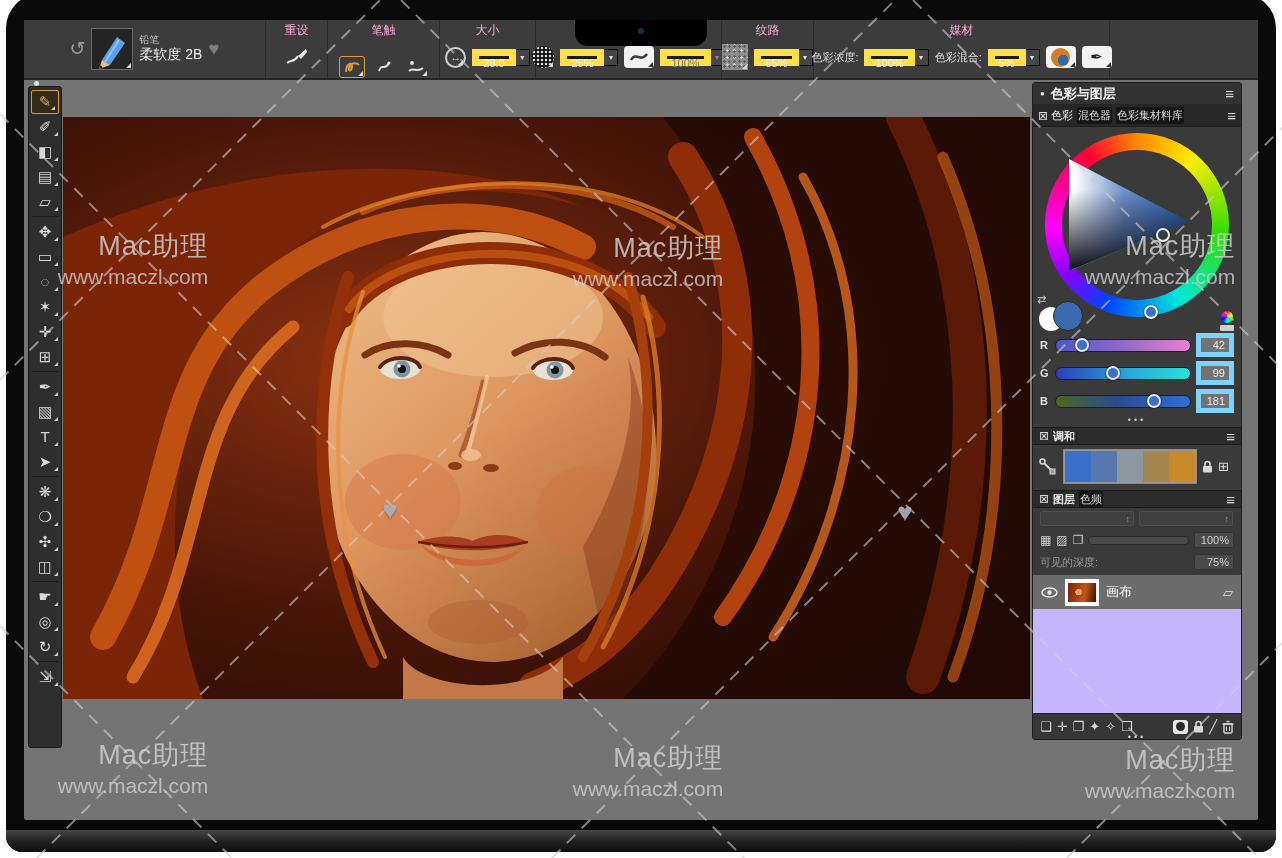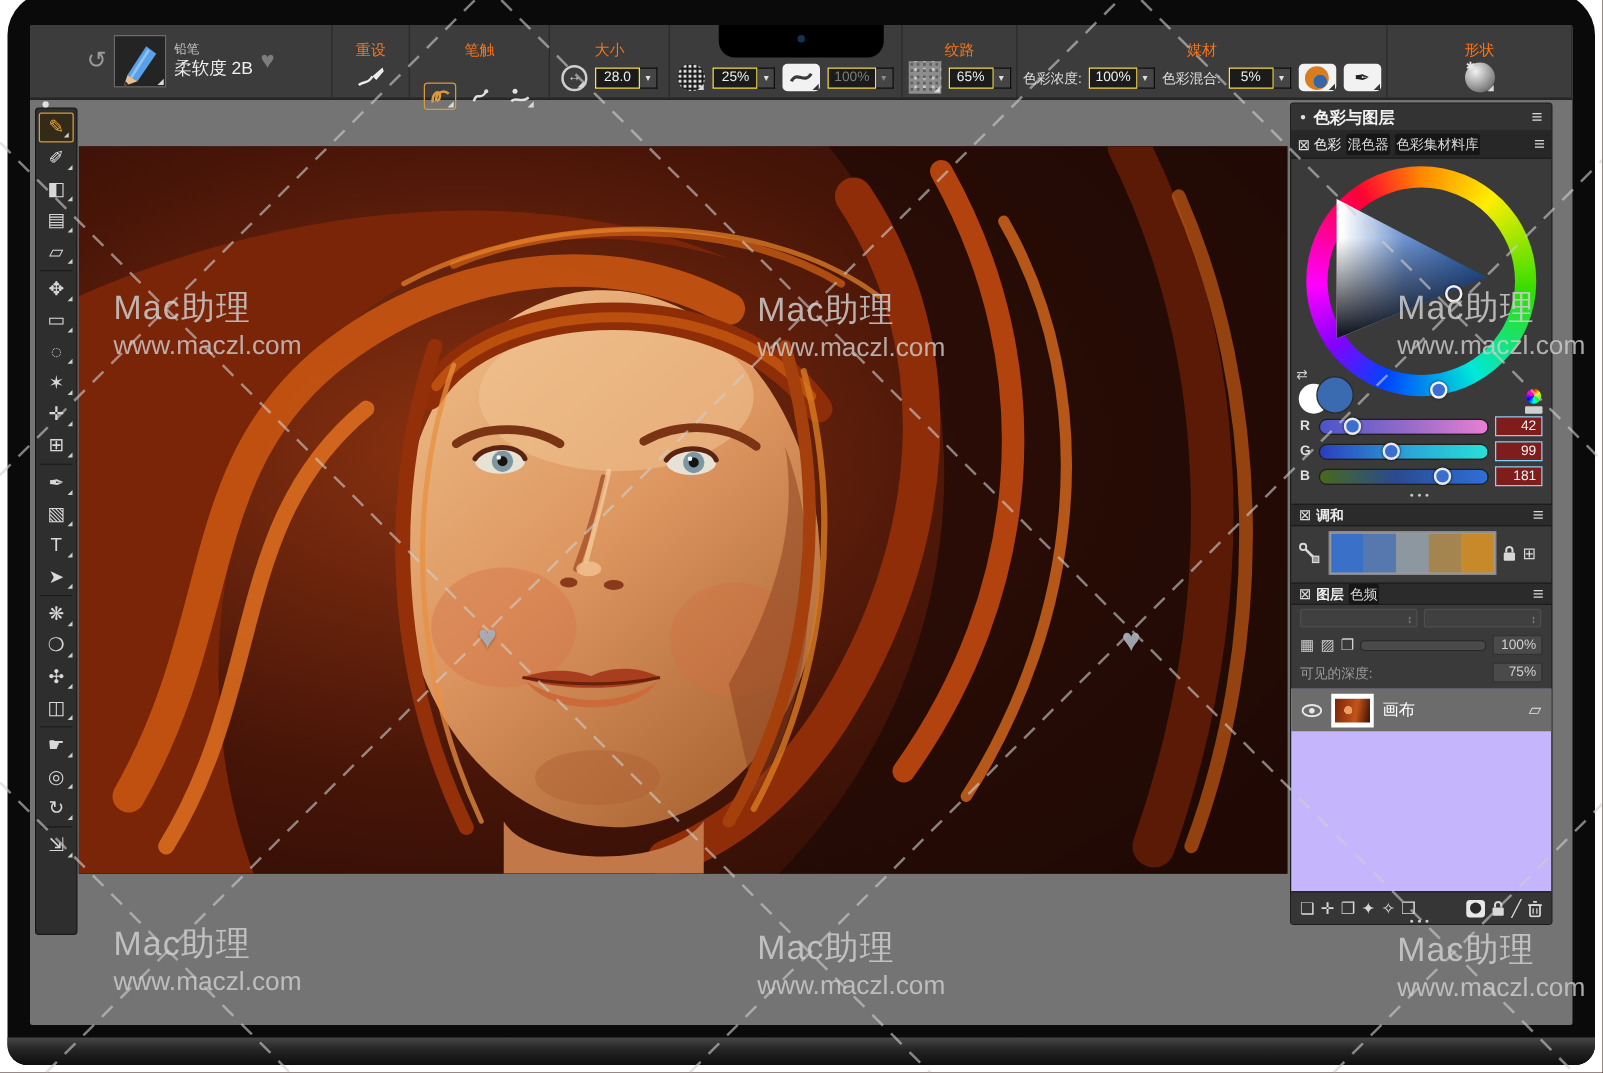--- a/index.html
+++ b/index.html
@@ -17,21 +17,21 @@
   .notch  { position:absolute; left:551px; top:0; width:132px; height:26px; background:#000;
             border-radius:0 0 13px 13px; z-index:30; }
   .cam    { position:absolute; left:50%; top:8px; width:6px; height:6px; margin-left:-3px;
             border-radius:50%; background:#16324f; }
 
   
   .toolbar { position:absolute; left:0; top:0; width:1234px; height:60px; background:#3c3c3c;
              border-bottom:2px solid #262626; display:flex; z-index:10; }
   .tsec { border-right:1px solid #2a2a2a; display:flex; flex-direction:column; align-items:center;
           padding:2px 6px 3px; position:relative; }
-  .tlabel { font-size:12px; color:#f97316; height:17px; line-height:17px; white-space:nowrap;margin-top:10px; }
+  .tlabel { font-size:12px; color:#f9a8d4; height:17px; line-height:17px; white-space:nowrap; }
   .trow { display:flex; align-items:center; gap:6px; flex:1; }
   .sec-brush { width:242px; } .sec-reset { width:62px; } .sec-stroke { width:112px;gap:17px; }
   .sec-size { width:96px; } .sec-mix { width:186px; } .sec-grain { width:92px; }
   .sec-media { width:296px; } .sec-shape { flex:1; }
 
   .reseticon { font-size:19px; color:#9a9a9a; }
   .bthumb { width:42px; height:42px; background:#242424; border:1px solid #6a6a6a; position:relative; }
   .bmeta { display:flex; flex-direction:column; justify-content:center; line-height:1.25; }
   .bcat { font-size:10px; color:#c0c0c0; }
   .bvar { font-size:14px; color:#f0f0f0; }
@@ -41,22 +41,22 @@
           align-items:center; justify-content:center; position:relative; }
   .tbtn.active { border-color:#d89a3a; }
   .whitebtn { background:#f2f2f2; border-radius:4px; width:30px; height:22px; display:flex;
               align-items:center; justify-content:center; position:relative; }
   .opt::after { content:""; position:absolute; right:1px; bottom:1px;
                 border-left:5px solid transparent; border-bottom:5px solid #d8d8d8; }
   .optd::after { content:""; position:absolute; right:1px; bottom:1px;
                  border-left:5px solid transparent; border-bottom:5px solid #333; }
 
   .vbox { display:flex; align-items:center; }
-  .vfield { background:#1b1b1b; border:1px solid #fde047; color:#efefef; font-size:11px;
-            height:17px; line-height:15px; padding:0 4px; min-width:36px; text-align:center; }
+  .vfield { background:#1b1b1b; border:7px solid #fde047; color:#efefef; font-size:11px;
+            height:17px; line-height:15px; padding:0 4px; min-width:36px; text-align:left; }
   .varr { width:14px; height:17px; background:#454545; border:1px solid #0f0f0f; border-left:none;
           color:#e0e0e0; font-size:8px; text-align:center; line-height:16px; }
   .dim .vfield { color:#7d7d7d; } .dim .varr { color:#8a8a8a; }
   .flabel { font-size:11px; color:#dddddd; white-space:nowrap; }
 
   .sizeicon { width:21px; height:21px; border:2px solid #cfcfcf; border-radius:50%; color:#cfcfcf;
               font-size:11px; display:flex; align-items:center; justify-content:center; position:relative; }
   .doticon { width:22px; height:22px; border-radius:50%; background:#1d1d1d; position:relative;
              background-image:radial-gradient(#e8e8e8 1px, transparent 1.4px); background-size:4px 4px; }
   .grainthumb { width:26px; height:26px; background:#8d8d8d; position:relative;
@@ -127,21 +127,21 @@
   .stamp .sb { position:absolute; left:1px; bottom:0; width:14px; height:6px; background:#cfcfcf; border-radius:1px; }
 
   .crow { display:flex; align-items:center; gap:5px; padding:2px 7px; }
   .clab { width:10px; font-size:11px; font-weight:bold; color:#e0e0e0; }
   .track { flex:1; height:13px; border-radius:7px; border:1px solid #1f1f1f; position:relative; }
   .track .kn { position:absolute; top:-2px; width:14px; height:14px; border-radius:50%;
                border:2px solid #e8e8e8; box-shadow:0 0 2px #000; background:#3a6fd0; }
   .tr-r { background:linear-gradient(90deg,#4a55c8,#9a6cc8 55%,#e87fd4); }
   .tr-g { background:linear-gradient(90deg,#2b3dbd,#2aa8d8 55%,#28e0d8); }
   .tr-b { background:linear-gradient(90deg,#49681c,#2a4a90 45%,#2f6fd8); }
-  .cval { width:38px; background:#7f1d1d; border:1px solid #7dd3fc; color:#efefef; font-size:11px;
+  .cval { width:38px; background:#737373; border:5px solid #7dd3fc; color:#efefef; font-size:11px;
           text-align:right; padding:1px 4px; }
   .pdots { text-align:center; color:#c8c8c8; font-size:9px; letter-spacing:3px; height:12px; }
 
   .secbar { height:18px; background:#2b2b2b; border-top:1px solid #1c1c1c; border-bottom:1px solid #1c1c1c;
             display:flex; align-items:center; gap:4px; padding:0 6px; }
   .secbar .lab { font-size:11px; font-weight:bold; color:#ececec; }
   .hrow { display:flex; align-items:center; gap:5px; padding:4px 5px 6px; }
   .swstrip { display:flex; border:1px solid #8a8a8a; background:#9a9a9a; padding:1px; }
   .swcell { width:26px; height:31px; }
   .addsw { font-size:13px; color:#d8d8d8; }
@@ -169,21 +169,21 @@
              gap:5px; padding:0 7px; position:relative; }
   .bico { font-size:13px; color:#d8d8d8; }
   .maskico { width:15px; height:14px; background:#e8e8e8; border-radius:3px; position:relative; }
   .maskico::after { content:""; position:absolute; left:3px; top:2.5px; width:9px; height:9px;
                     border-radius:50%; background:#2a2a2a; }
   .bdots { position:absolute; left:50%; bottom:-3px; transform:translateX(-50%); color:#cfcfcf;
            font-size:9px; letter-spacing:3px; }
 
   
   .overlay { position:absolute; inset:0; z-index:50; pointer-events:none; }
-  .wm { position:absolute; transform:translateX(-50%); text-align:left; color:rgba(206,206,206,0.85);margin-left:33px; }
+  .wm { position:absolute; transform:translateX(-50%); text-align:right; color:rgba(206,206,206,0.85); }
   .wm .t { font-size:27px; letter-spacing:1px; }
   .wm .u { font-size:21px; margin-top:1px; color:rgba(208,208,208,0.8); }
   .heart { position:absolute; transform:translate(-50%,-50%); font-size:26px;
            color:rgba(172,178,188,0.9); text-shadow:0 1px 2px rgba(0,0,0,.35); }
 </style>
 </head>
 <body>
 
 <div class="device">
   <div class="screen">
@@ -299,28 +299,20 @@
           </span>
           <span class="whitebtn optd">
             <span class="mediacolor"></span>
           </span>
           <span class="whitebtn optd">
             <span class="markerglyph">✒</span>
           </span>
         </div>
       </div>
 
-      <div class="tsec sec-shape">
-        <span class="tlabel">形状</span>
-        <div class="trow">
-          <span class="sphere opt">
-              <i>✱</i>
-            </span>
-        </div>
-      </div>
     </div>
 
     <div class="workspace">
 
       <div class="toolbox">
         <span class="tbdot"></span>
         <div class="tool active">✎</div>
         <div class="tool">✐</div>
         <div class="tool">◧</div>
         <div class="tool">▤</div>

